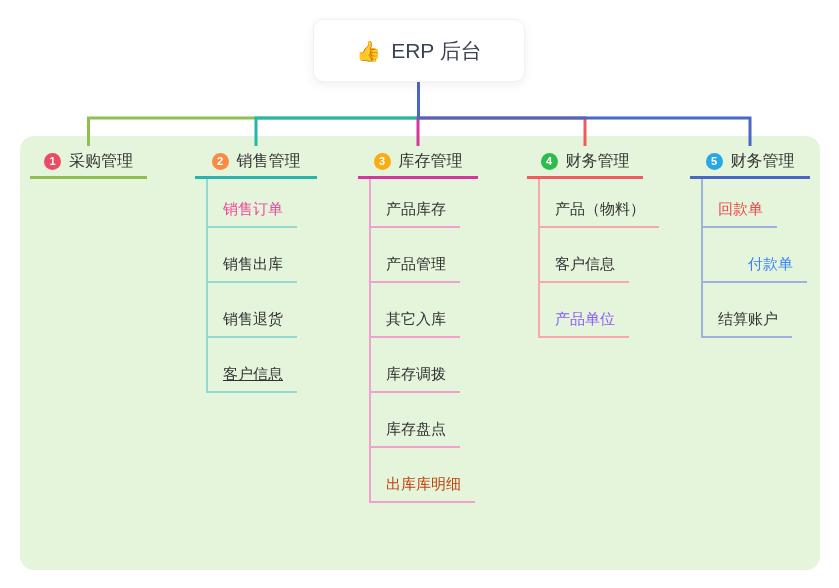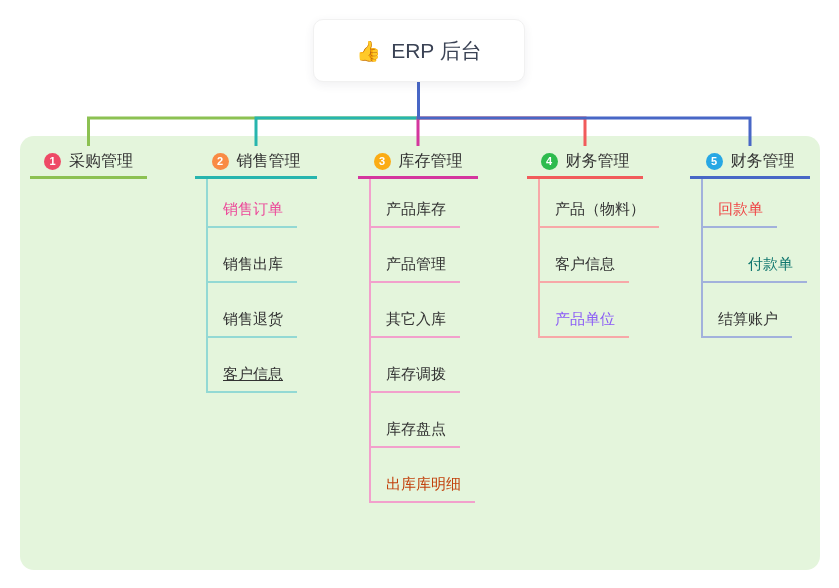--- a/index.html
+++ b/index.html
@@ -126,21 +126,21 @@
       <div class="branch-col" style="left: 690px; width: 120px;">
         <div class="topic" style="border-bottom-color: rgb(72, 103, 198); color: rgb(51, 51, 51);">
           <span class="badge" style="background: rgb(39, 167, 228);">5</span>
           <span>财务管理</span>
         </div>
         <div class="children" style="--cl: #A2B1DC;">
           <div class="child-row">
             <span class="child-label" style="color: #ef4444;">回款单</span>
           </div>
           <div class="child-row">
-            <span class="child-label" style="color: #0f766e; padding-left: 47px;">付款单</span>
+            <span class="child-label" style="color: #3b82f6; padding-left: 47px;">付款单</span>
           </div>
           <div class="child-row">
             <span class="child-label" style="color: rgb(51, 51, 51);">结算账户</span>
           </div>
         </div>
       </div>
     </div>
 </div>
 
 </body></html>

